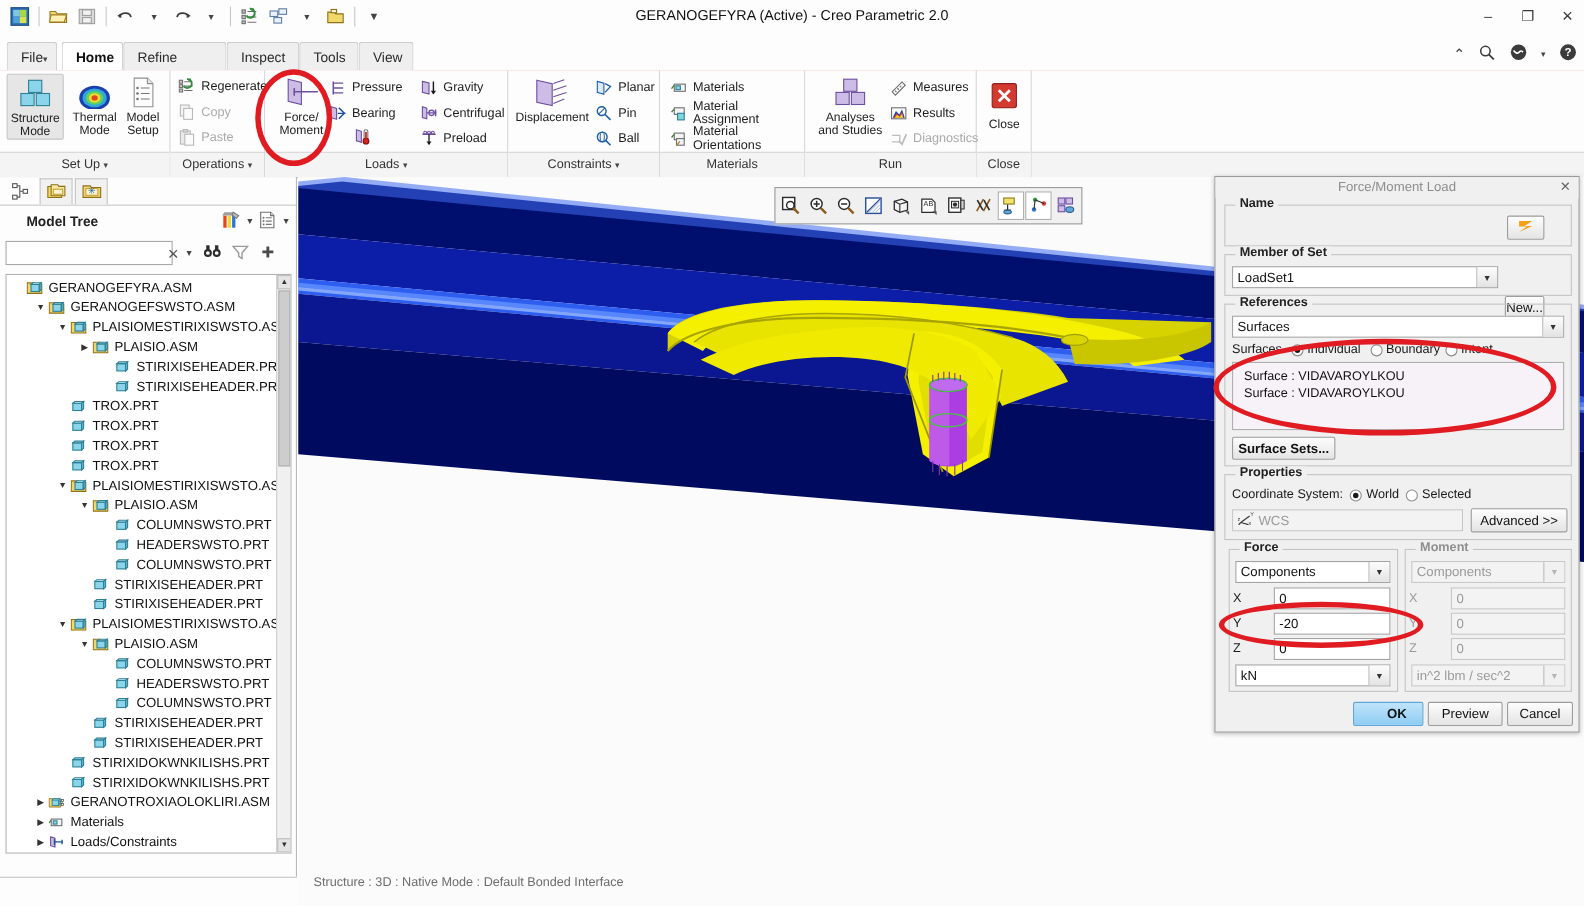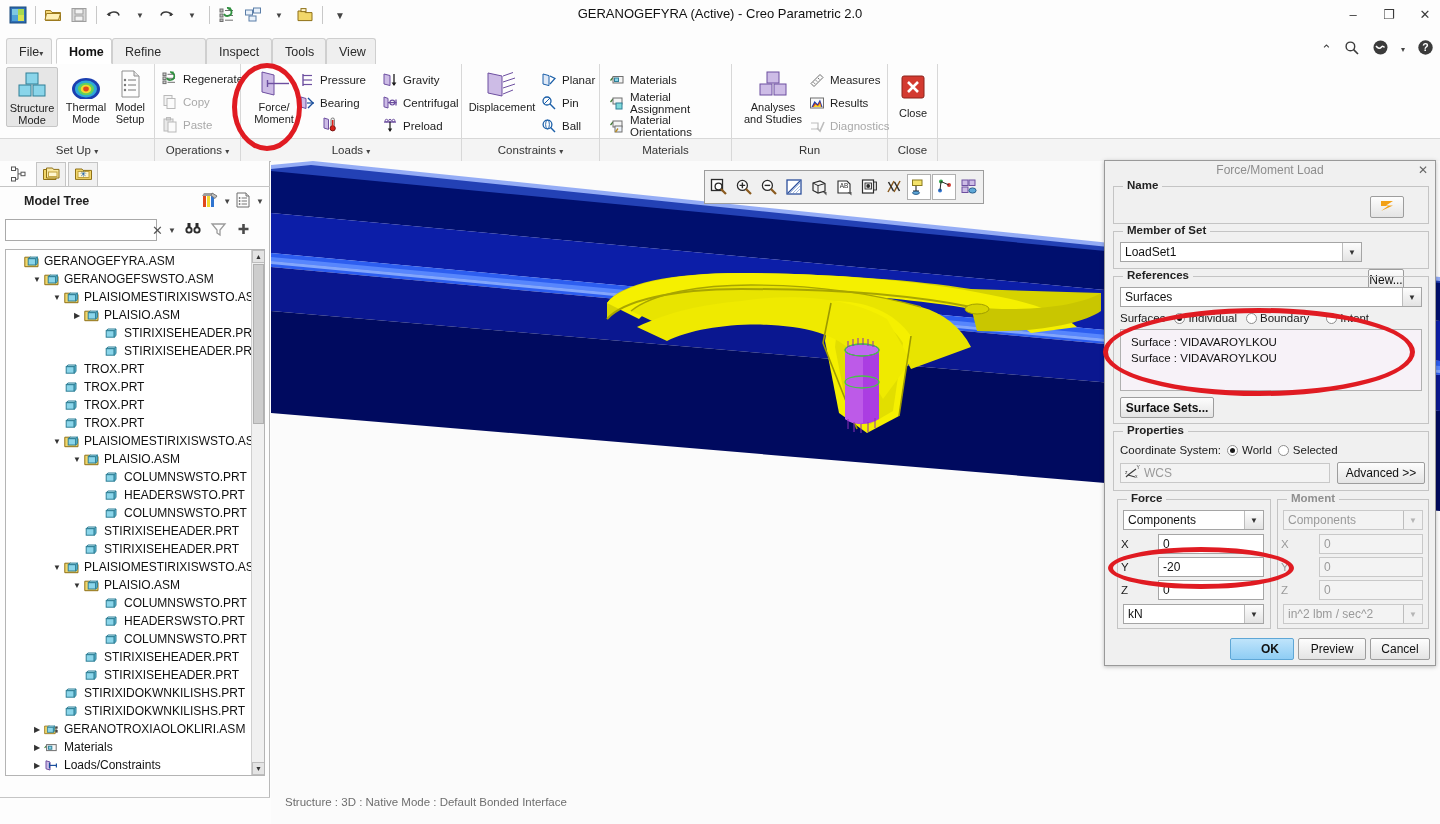--- a/index.html
+++ b/index.html
@@ -1178,21 +1178,21 @@
       <span style="display:inline-flex;align-items:center;gap:3px;margin-left:4px;">
         <span class="radio">
             <span class="dot"></span>
           </span>
         <span class="lbl">Individual</span>
       </span>
       <span style="display:inline-flex;align-items:center;gap:3px;margin-left:4px;">
         <span class="radio"></span>
         <span class="lbl">Boundary</span>
       </span>
-      <span style="display:inline-flex;align-items:center;gap:3px;margin-left:12px;">
+      <span style="display:inline-flex;align-items:center;gap:3px;margin-left:0;">
         <span class="radio"></span>
         <span class="lbl">Intent</span>
       </span>
     </div>
     <div class="lst" style="position:absolute;left:15px;top:168px;width:302px;height:62px;padding-top:4px;">
       <div class="li">Surface : VIDAVAROYLKOU</div>
       <div class="li">Surface : VIDAVAROYLKOU</div>
     </div>
     <div class="btn" style="position:absolute;left:15px;top:236px;width:94px;height:21px;font-weight:bold;">Surface Sets...</div>
 

